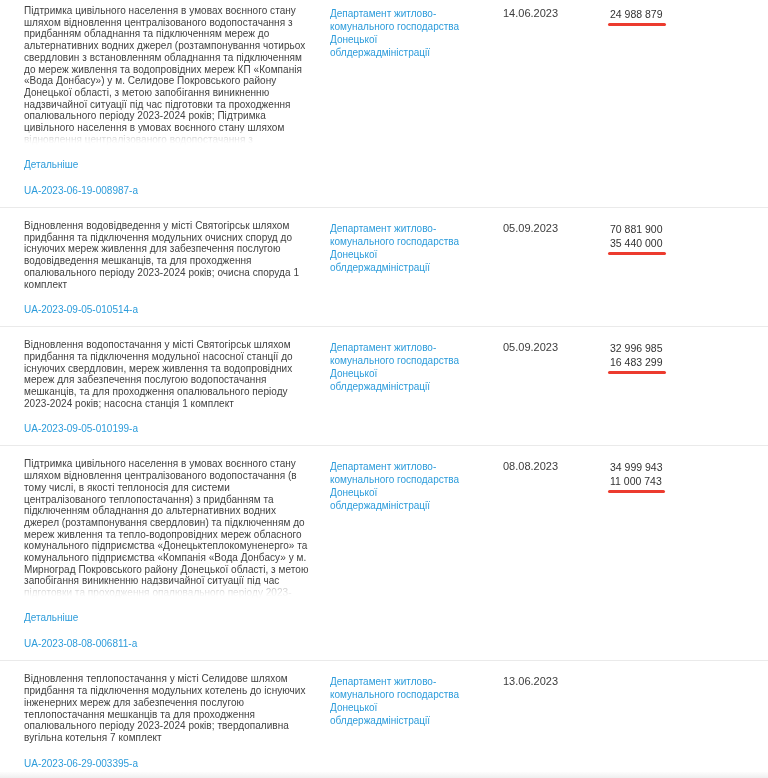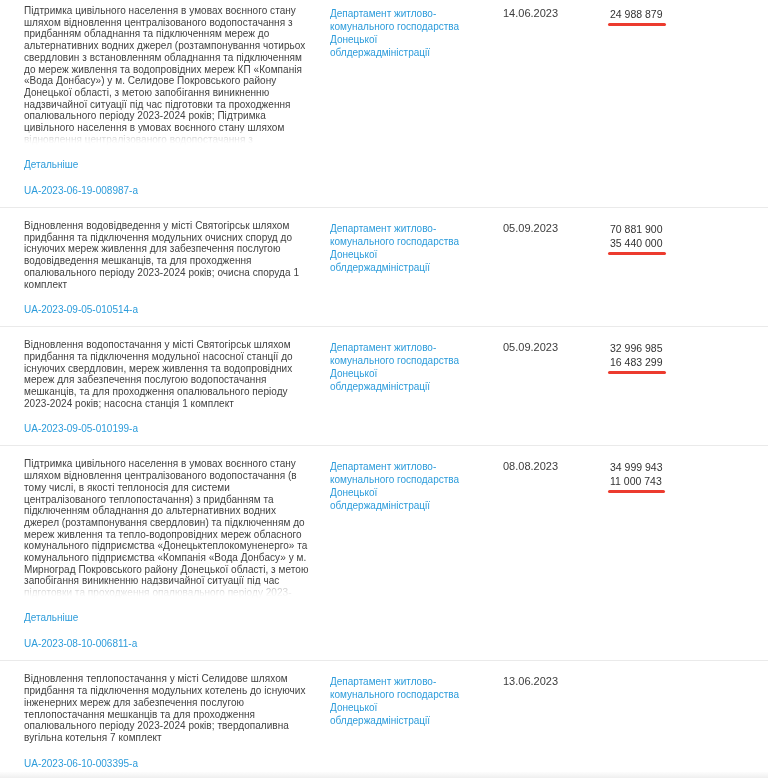--- a/index.html
+++ b/index.html
@@ -108,37 +108,37 @@
     <div class="amount-cell">
           <div class="amount"><span>32 996 985</span></div>
           <div class="amount amount-underlined"><span>16 483 299</span></div>
         </div>
   </div>
 
   <div class="row">
     <div class="desc-cell">
       <div class="desc truncated">Підтримка цивільного населення в умовах воєнного стану шляхом відновлення централізованого водопостачання (в тому числі, в якості теплоносія для системи централізованого теплопостачання) з придбанням та підключенням обладнання до альтернативних водних джерел (розтампонування свердловин) та підключенням до мереж живлення та тепло-водопровідних мереж обласного комунального підприємства «Донецьктеплокомуненерго» та комунального підприємства «Компанія «Вода Донбасу» у м. Мирноград Покровського району Донецької області, з метою запобігання виникненню надзвичайної ситуації під час підготовки та проходження опалювального періоду 2023-2024 років</div>
       <a class="details-link">Детальніше</a>
-      <a class="tender-id-link">UA-2023-08-10-006811-a</a>
+      <a class="tender-id-link">UA-2023-08-08-006811-a</a>
     </div>
     <div class="org-cell">
       <a>Департамент житлово-комунального господарства Донецької облдержадміністрації</a>
     </div>
     <div class="date-cell">08.08.2023</div>
     <div class="amount-cell">
           <div class="amount"><span>34 999 943</span></div>
           <div class="amount amount-underlined"><span>11 000 743</span></div>
         </div>
   </div>
 
   <div class="row">
     <div class="desc-cell">
       <div class="desc">Відновлення теплопостачання у місті Селидове шляхом придбання та підключення модульних котелень до існуючих інженерних мереж для забезпечення послугою теплопостачання мешканців та для проходження опалювального періоду 2023-2024 років; твердопаливна вугільна котельня 7 комплект</div>
 
-      <a class="tender-id-link">UA-2023-06-10-003395-a</a>
+      <a class="tender-id-link">UA-2023-06-29-003395-a</a>
     </div>
     <div class="org-cell">
       <a>Департамент житлово-комунального господарства Донецької облдержадміністрації</a>
     </div>
     <div class="date-cell">13.06.2023</div>
   </div>
 </div>
   <div class="bottom-strip"></div>
 </div>
 

